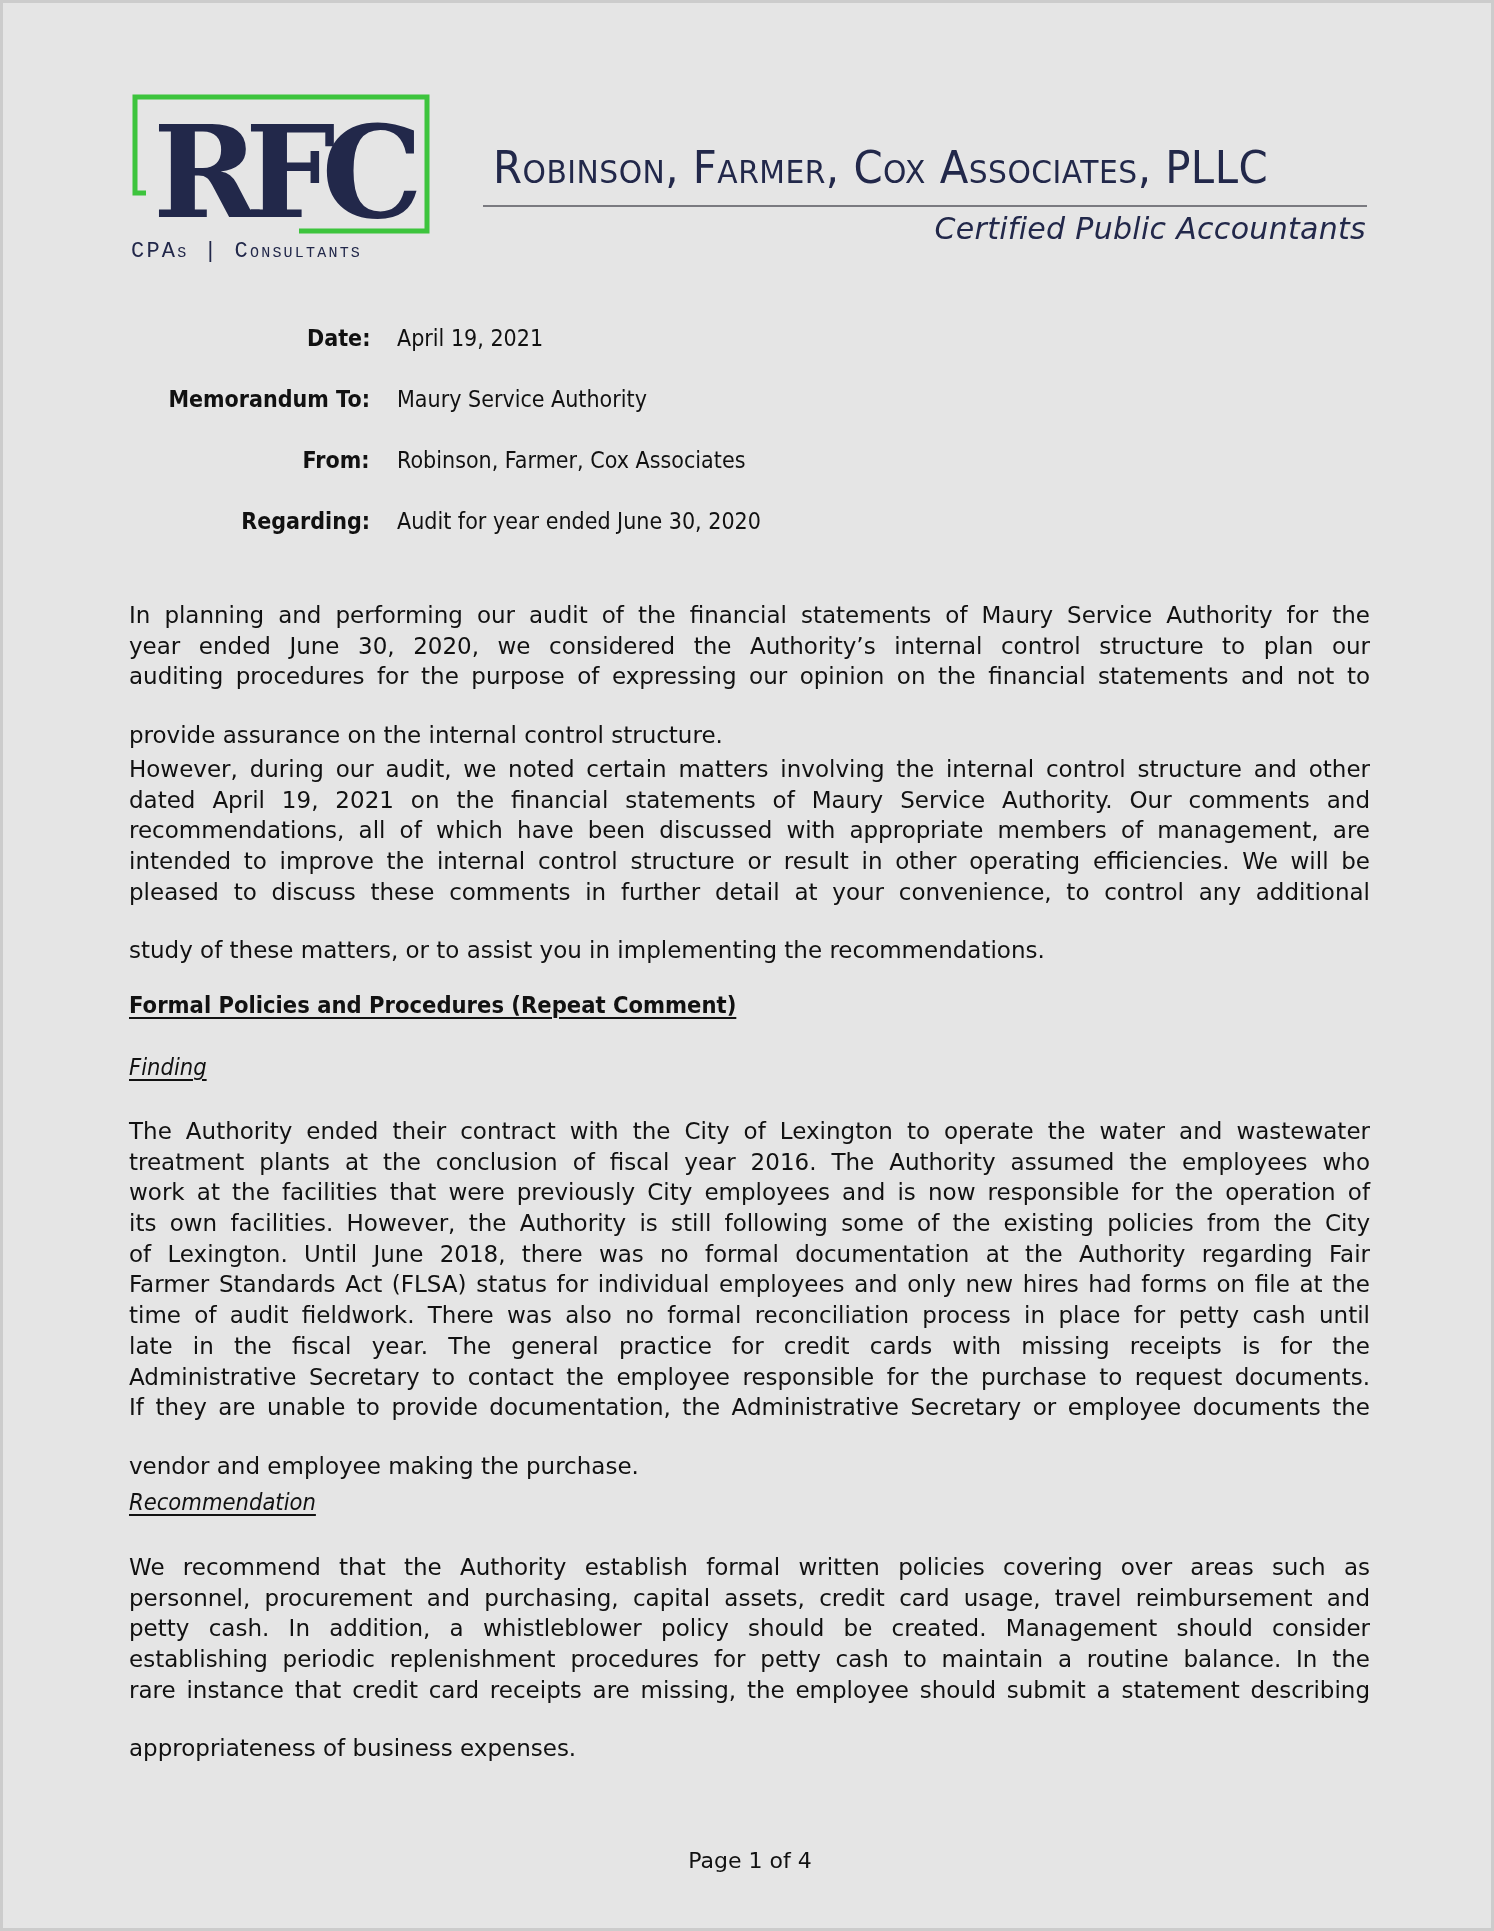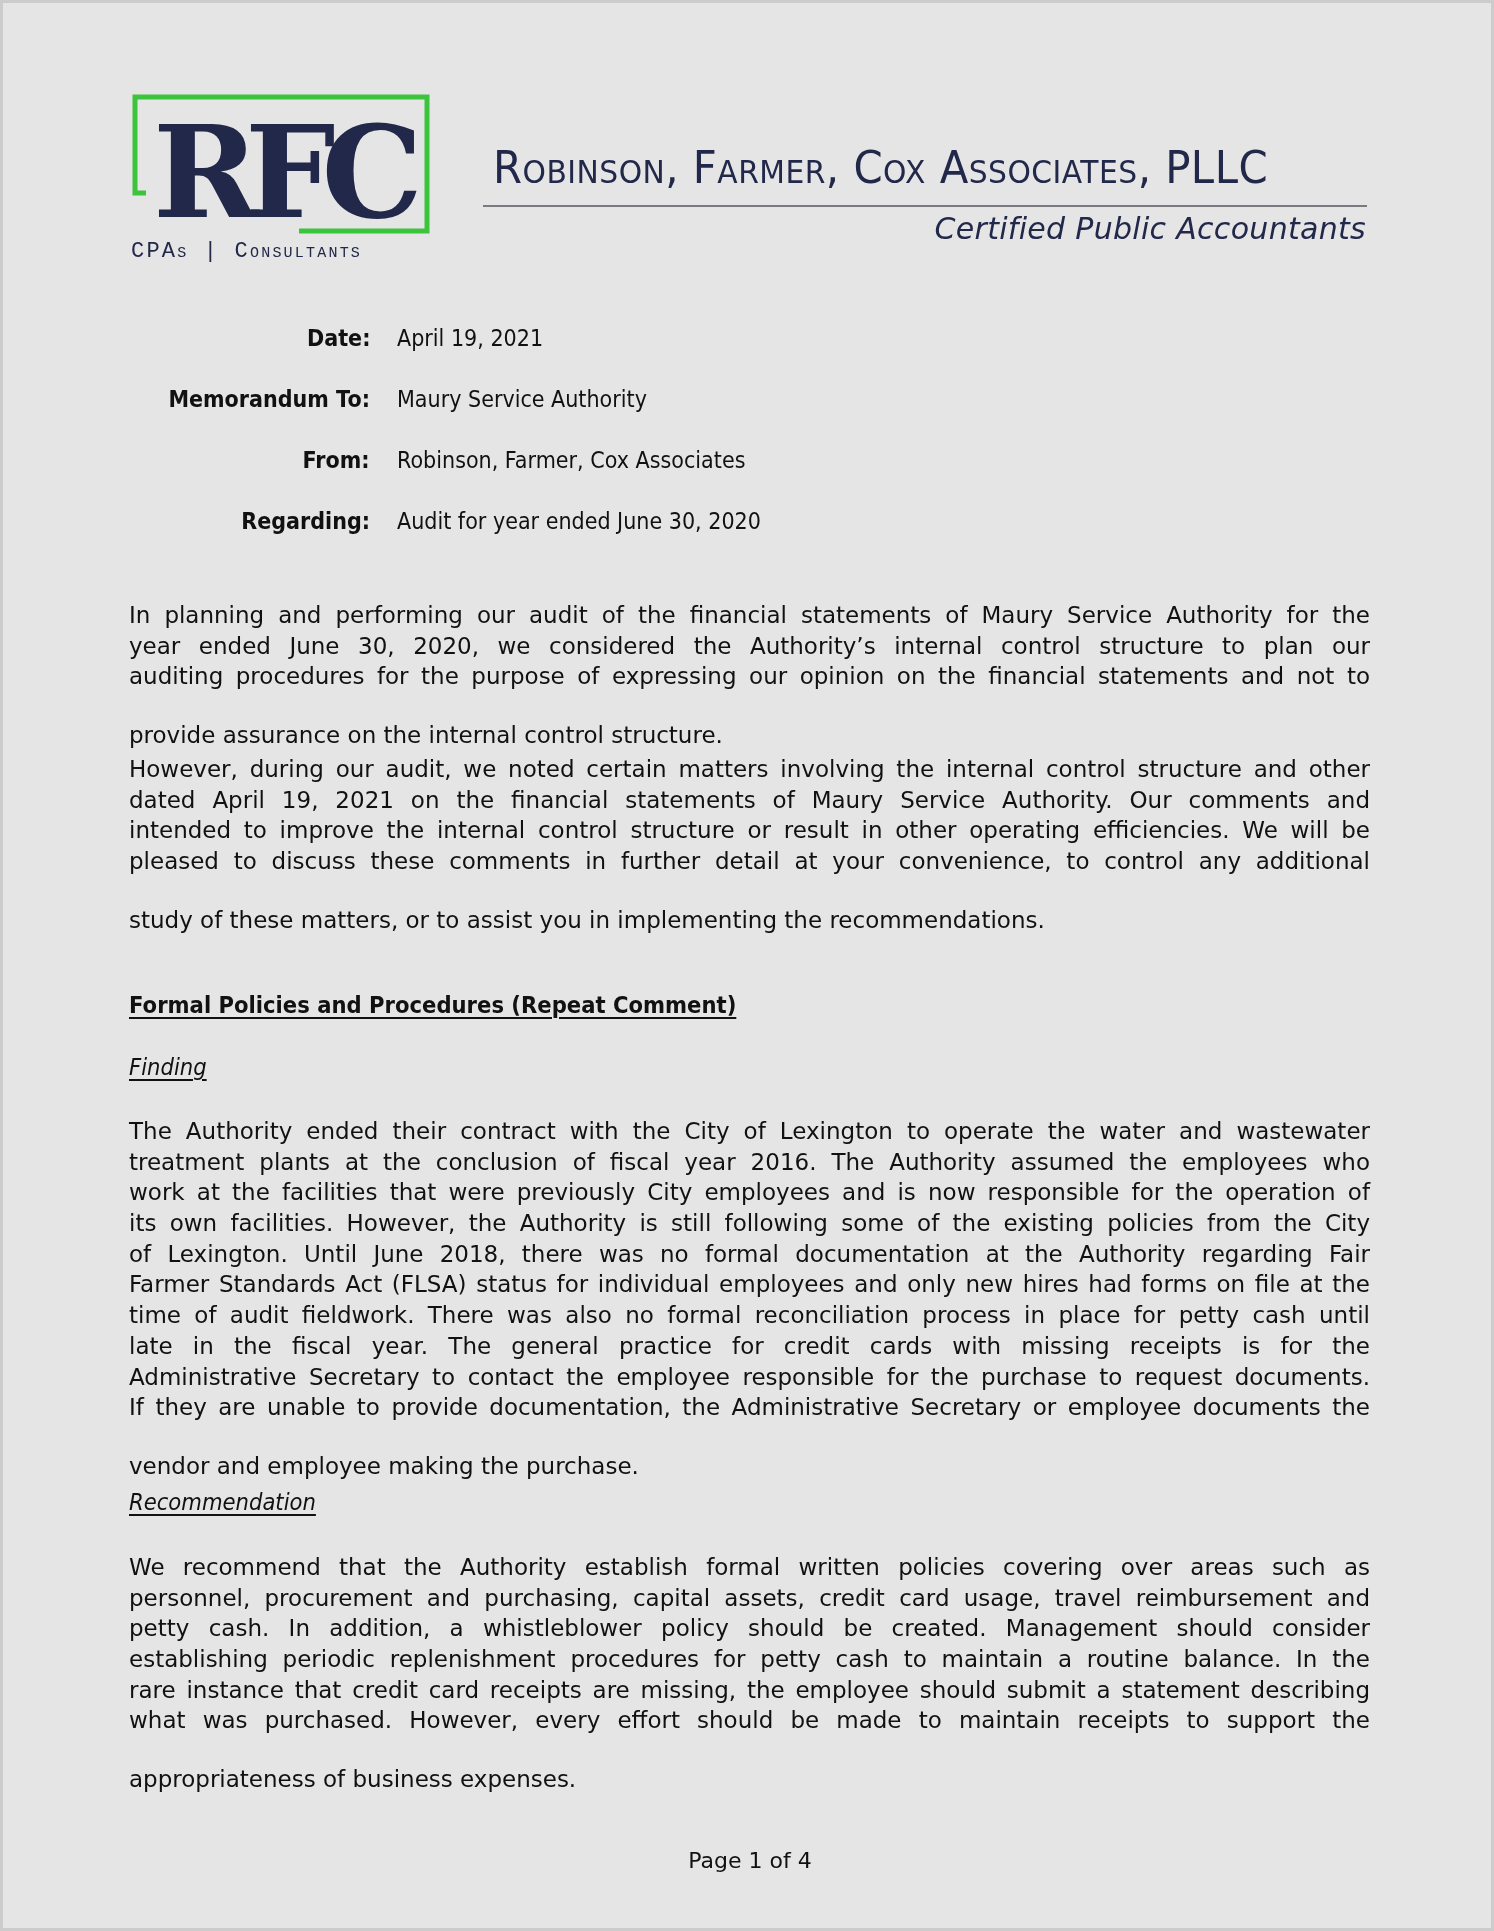--- a/index.html
+++ b/index.html
@@ -125,20 +125,23 @@
       </span>
     </div>
   <div class="block" style="top:751px">
       <span class="line">
         <span class="line-inner">However, during our audit, we noted certain matters involving the internal control structure and other</span>
       </span>
       <span class="line">
         <span class="line-inner">dated April 19, 2021 on the financial statements of Maury Service Authority.  Our comments and</span>
       </span>
       <span class="line">
+        <span class="line-inner">recommendations, all of which have been discussed with appropriate members of management, are</span>
+      </span>
+      <span class="line">
         <span class="line-inner">intended to improve the internal control structure or result in other operating efficiencies.  We will be</span>
       </span>
       <span class="line">
         <span class="line-inner">pleased to discuss these comments in further detail at your convenience, to control any additional</span>
       </span>
       <span class="line last">
         <span class="line-inner">study of these matters, or to assist you in implementing the recommendations.</span>
       </span>
     </div>
 
@@ -192,22 +195,19 @@
       </span>
       <span class="line">
         <span class="line-inner">petty cash. In addition, a whistleblower policy should be created. Management should consider</span>
       </span>
       <span class="line">
         <span class="line-inner">establishing periodic replenishment procedures for petty cash to maintain a routine balance. In the</span>
       </span>
       <span class="line">
         <span class="line-inner">rare instance that credit card receipts are missing, the employee should submit a statement describing</span>
       </span>
-      <span class="line">
-        <span class="line-inner">what was purchased. However, every effort should be made to maintain receipts to support the</span>
-      </span>
       <span class="line last">
         <span class="line-inner">appropriateness of business expenses.</span>
       </span>
     </div>
 
   <div class="footer">Page 1 of 4</div>
 </div>
 
 </body></html>

